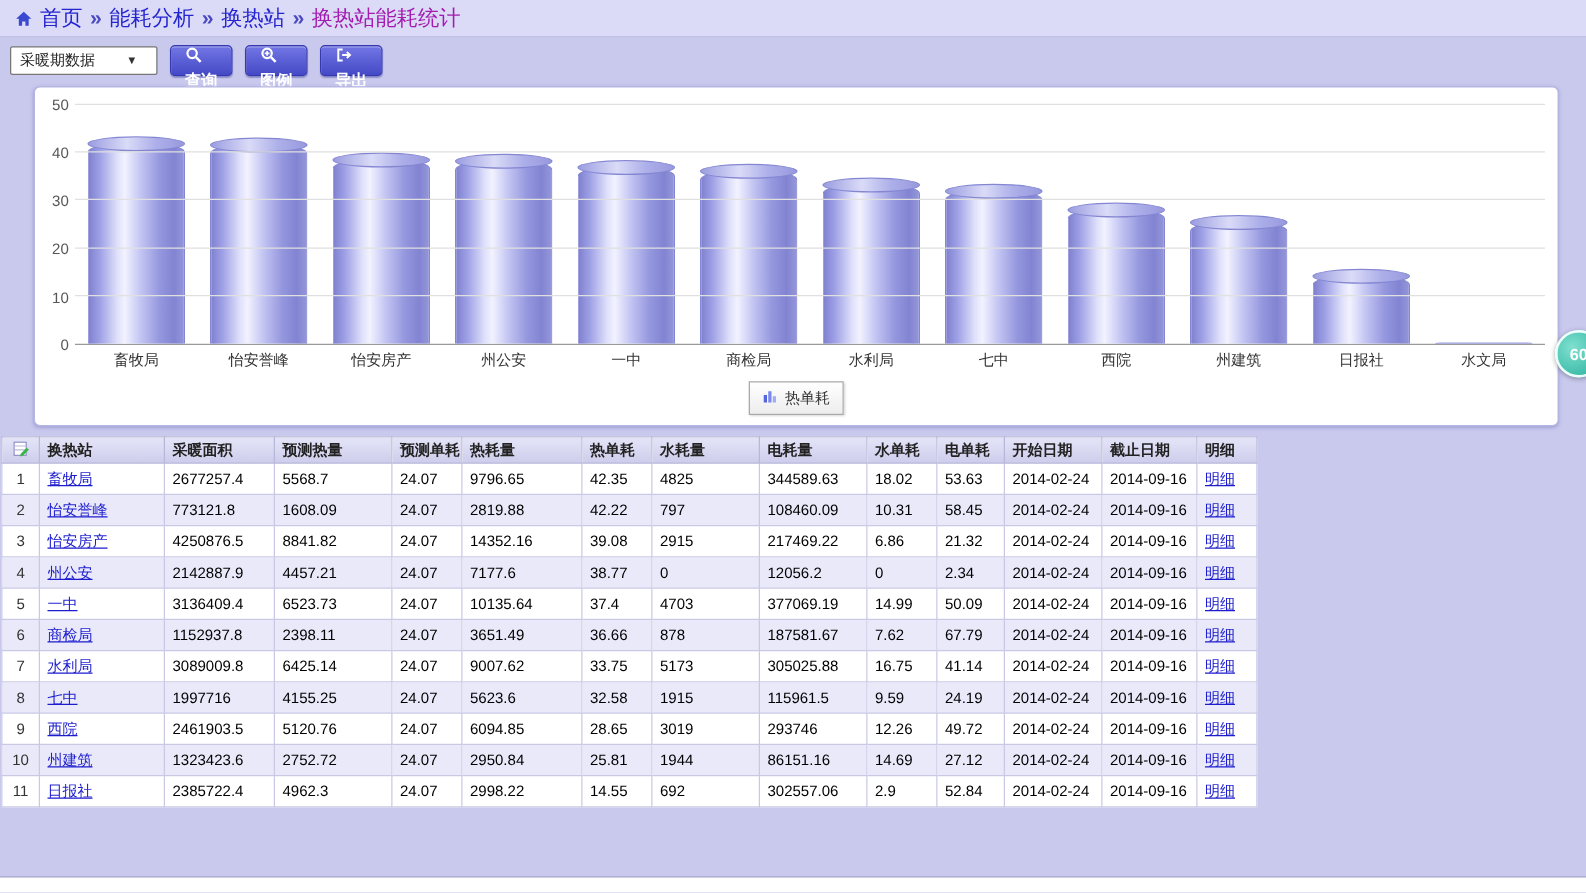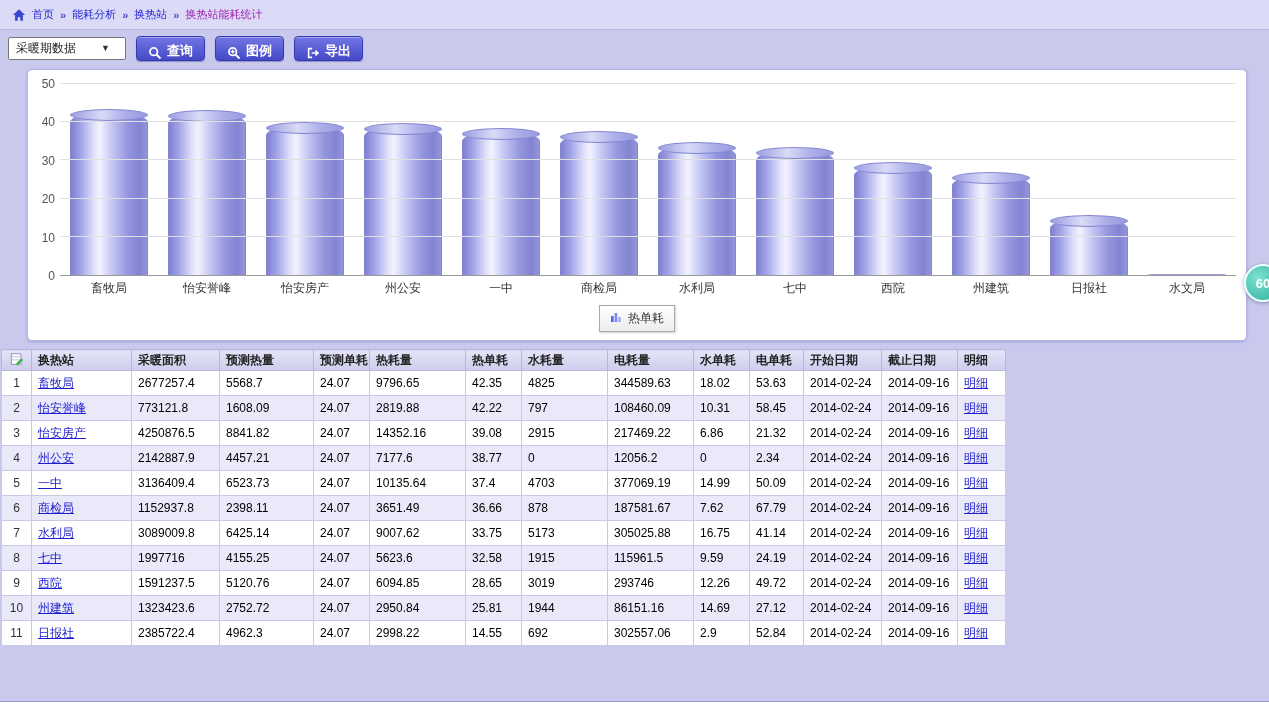--- a/index.html
+++ b/index.html
@@ -1,36 +1,36 @@
 <!DOCTYPE html>
 <html><head>
 <meta charset="utf-8">
 <style>
   * { margin:0; padding:0; box-sizing:border-box; }
   body { font-family:"Liberation Sans", sans-serif; }
   .page { width:1269px; height:714px; position:relative; overflow:hidden; background:#c9c9ee; }
 
   
   .breadcrumb-bar { height:30px; background:#dbdbf7; border-bottom:1px solid #b9b9e2;
-    display:flex; align-items:center; padding:0 12px; gap:6px; font-size:11px; }
+    display:flex; align-items:center; padding:0 12px; gap:6px; font-size:17px; }
   .bc-link { color:#2525cf; text-decoration:none; }
   .bc-current { color:#a21caf; }
   .bc-sep { color:#4a4ac0; font-weight:bold; }
   .bc-home-icon { display:inline-flex; align-items:center; }
 
   
   .toolbar { height:36px; display:flex; align-items:center; padding-left:8px; gap:10px; }
   .select-box { width:118px; height:23px; background:#fff; border:1px solid #777; border-radius:2px;
     font-size:12px; color:#222; display:flex; align-items:center; justify-content:space-between;
     padding:0 15px 0 7px; cursor:pointer; }
   .select-arrow { font-size:9px; color:#333; }
-  .btn { height:25px; padding:0 11px; display:inline-flex; align-items:flex-end; gap:5px;
+  .btn { height:25px; padding:0 11px; display:inline-flex; align-items:flex-start; gap:5px;
     background:linear-gradient(#7276e4,#4549c6); border:1px solid #3539b0; border-radius:4px;
     color:#fff; font-size:13px; font-weight:bold; cursor:pointer;
-    box-shadow:inset 0 1px 0 rgba(255,255,255,.35), 0 1px 1px rgba(60,60,140,.4); }
+    box-shadow:inset 0 1px 0 rgba(255,255,255,.35), 0 1px 1px rgba(60,60,140,.4);flex-direction:column; }
   .btn svg { display:block; }
 
   
   .chart-panel { position:relative; margin:3px 22px 0 27px; height:272px; background:#fff;
     border:1px solid #b6b6e4; border-radius:5px; box-shadow:0 1px 3px rgba(90,90,170,.35); }
   .plot-row { display:flex; padding:14px 10px 0 4px; }
   .y-axis { width:28px; height:192px; position:relative; font-size:12px; color:#555; }
   .ytick { position:absolute; right:5px; transform:translateY(50%); }
   .plot { flex:1; height:192px; position:relative; border-bottom:1px solid #9a9a9a; }
   .gridline { position:absolute; left:0; right:0; height:1px; background:#e0e0e0; }
@@ -381,21 +381,21 @@
           <td>115961.5</td>
           <td>9.59</td>
           <td>24.19</td>
           <td>2014-02-24</td>
           <td>2014-09-16</td>
           <td><a href="#">明细</a></td>
         </tr>
         <tr>
           <td class="col-idx">9</td>
           <td><a href="#">西院</a></td>
-          <td>1591237.5</td>
+          <td>2461903.5</td>
           <td>5120.76</td>
           <td>24.07</td>
           <td>6094.85</td>
           <td>28.65</td>
           <td>3019</td>
           <td>293746</td>
           <td>12.26</td>
           <td>49.72</td>
           <td>2014-02-24</td>
           <td>2014-09-16</td>

